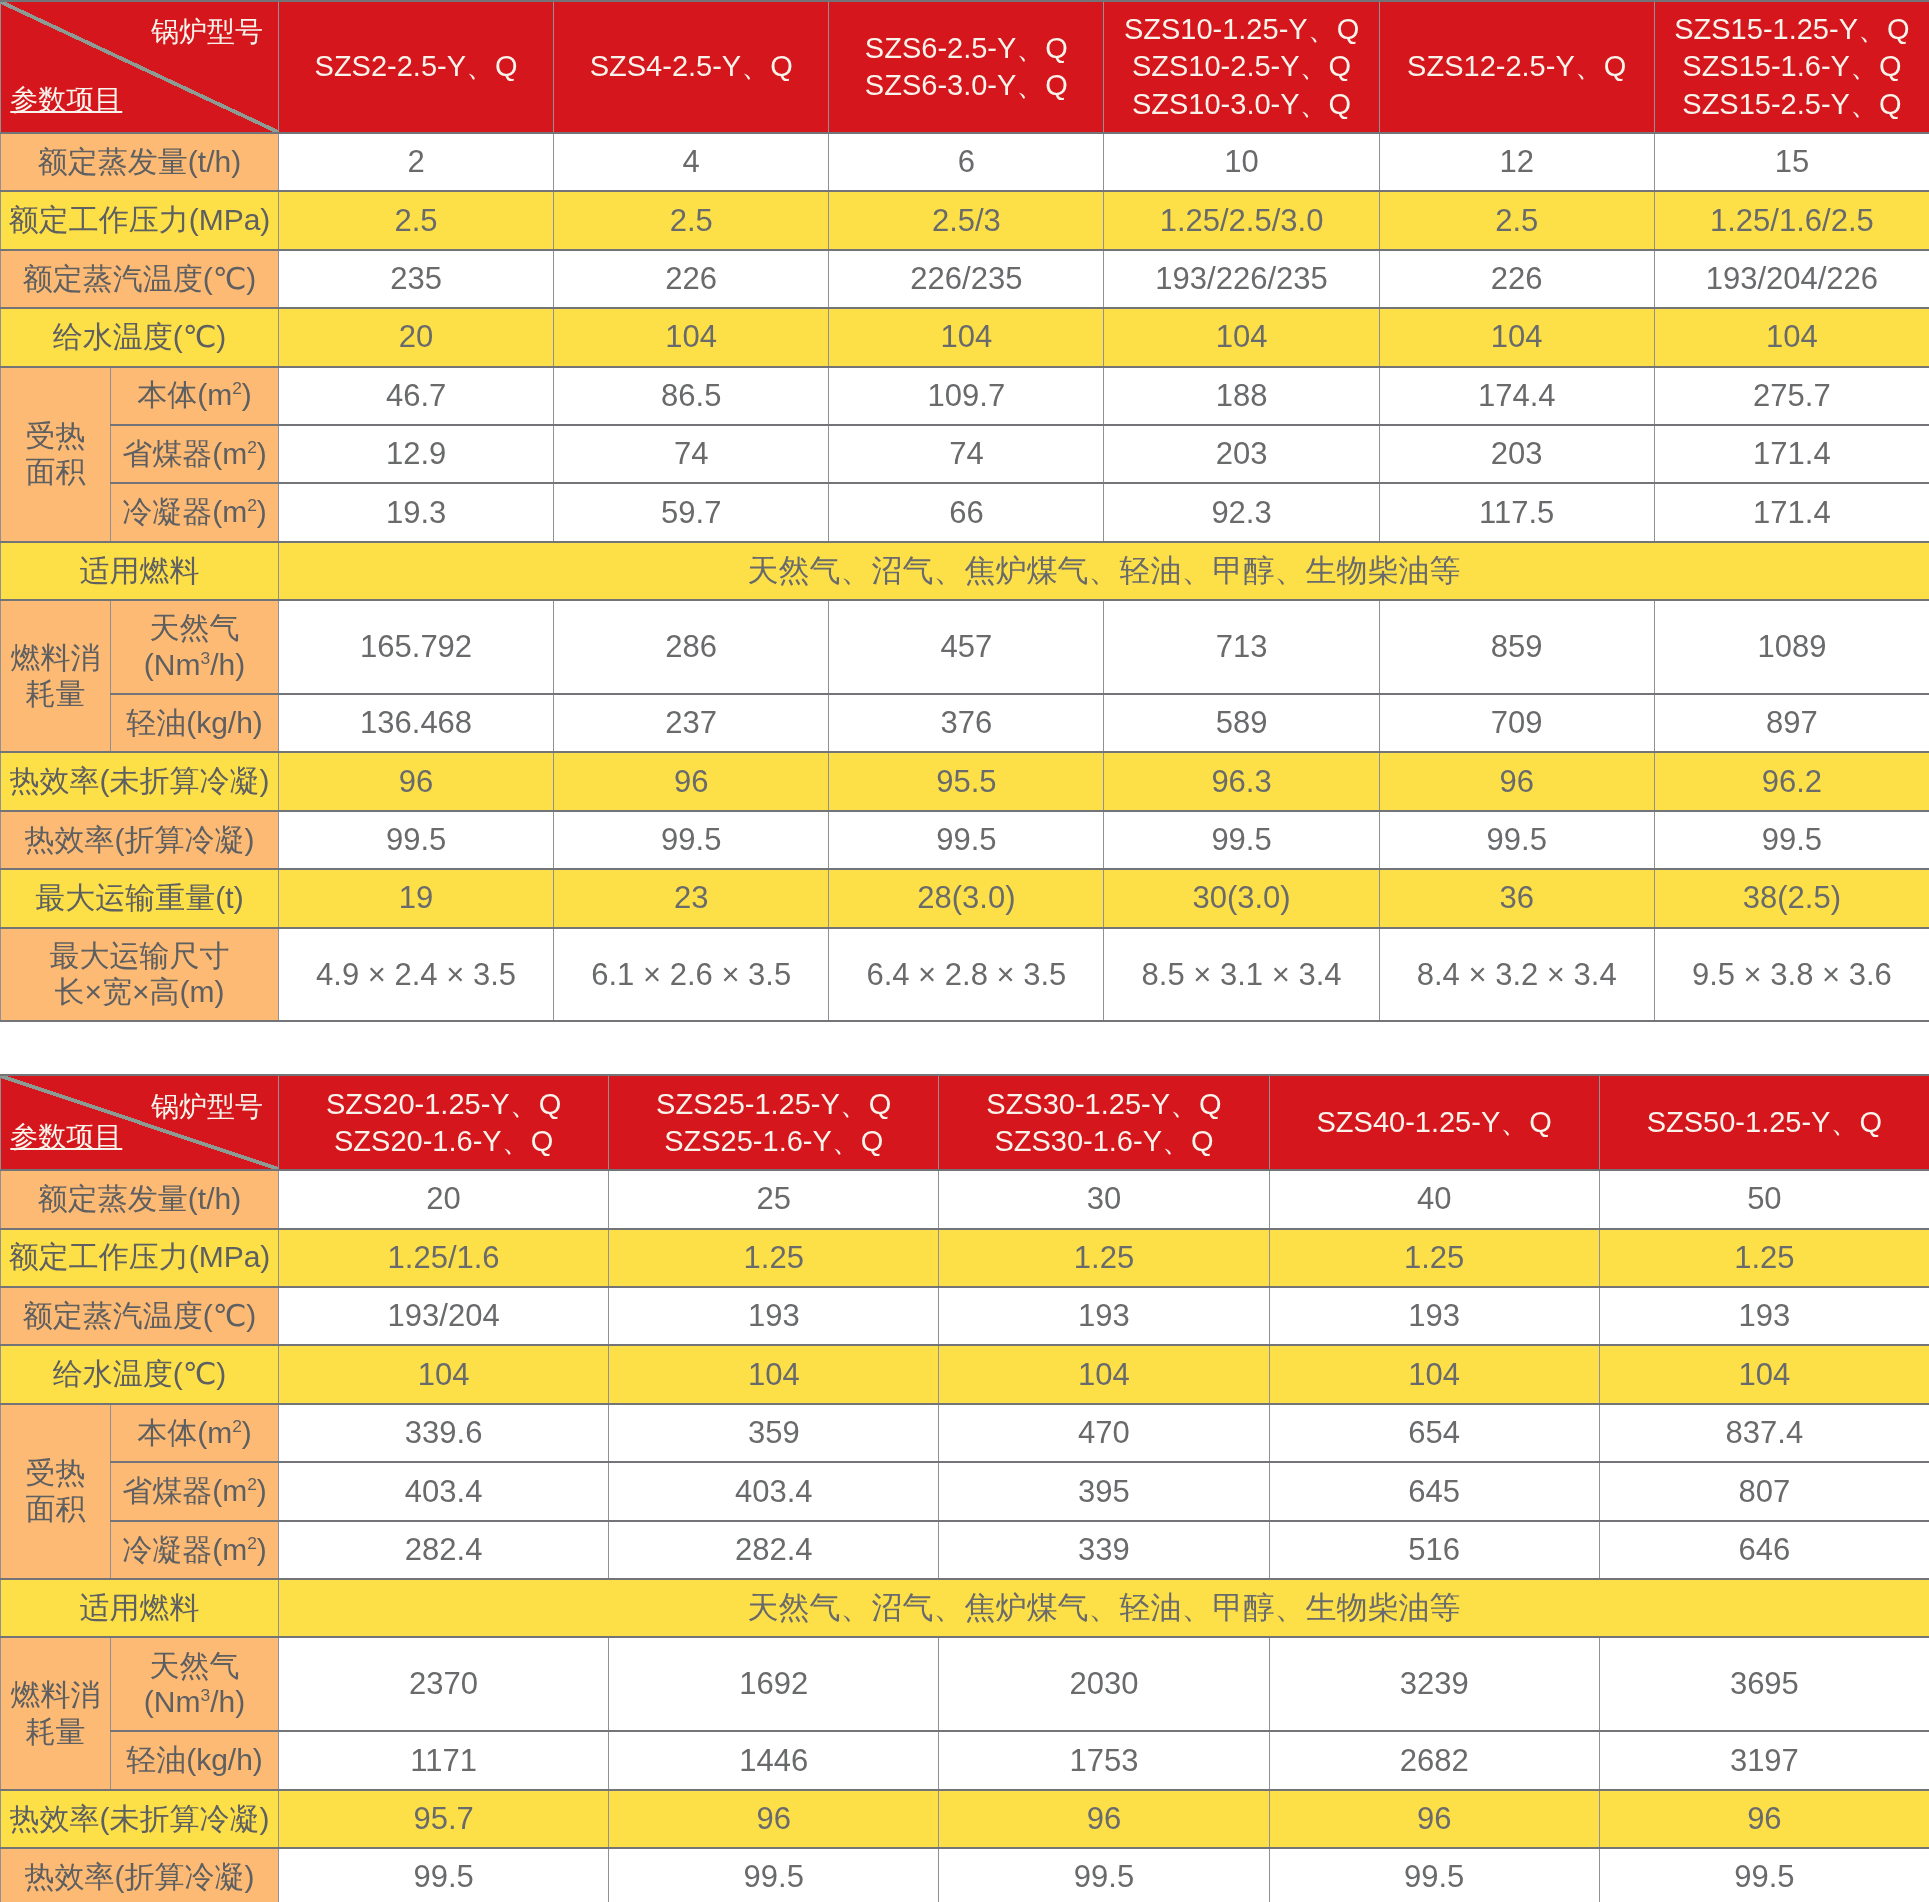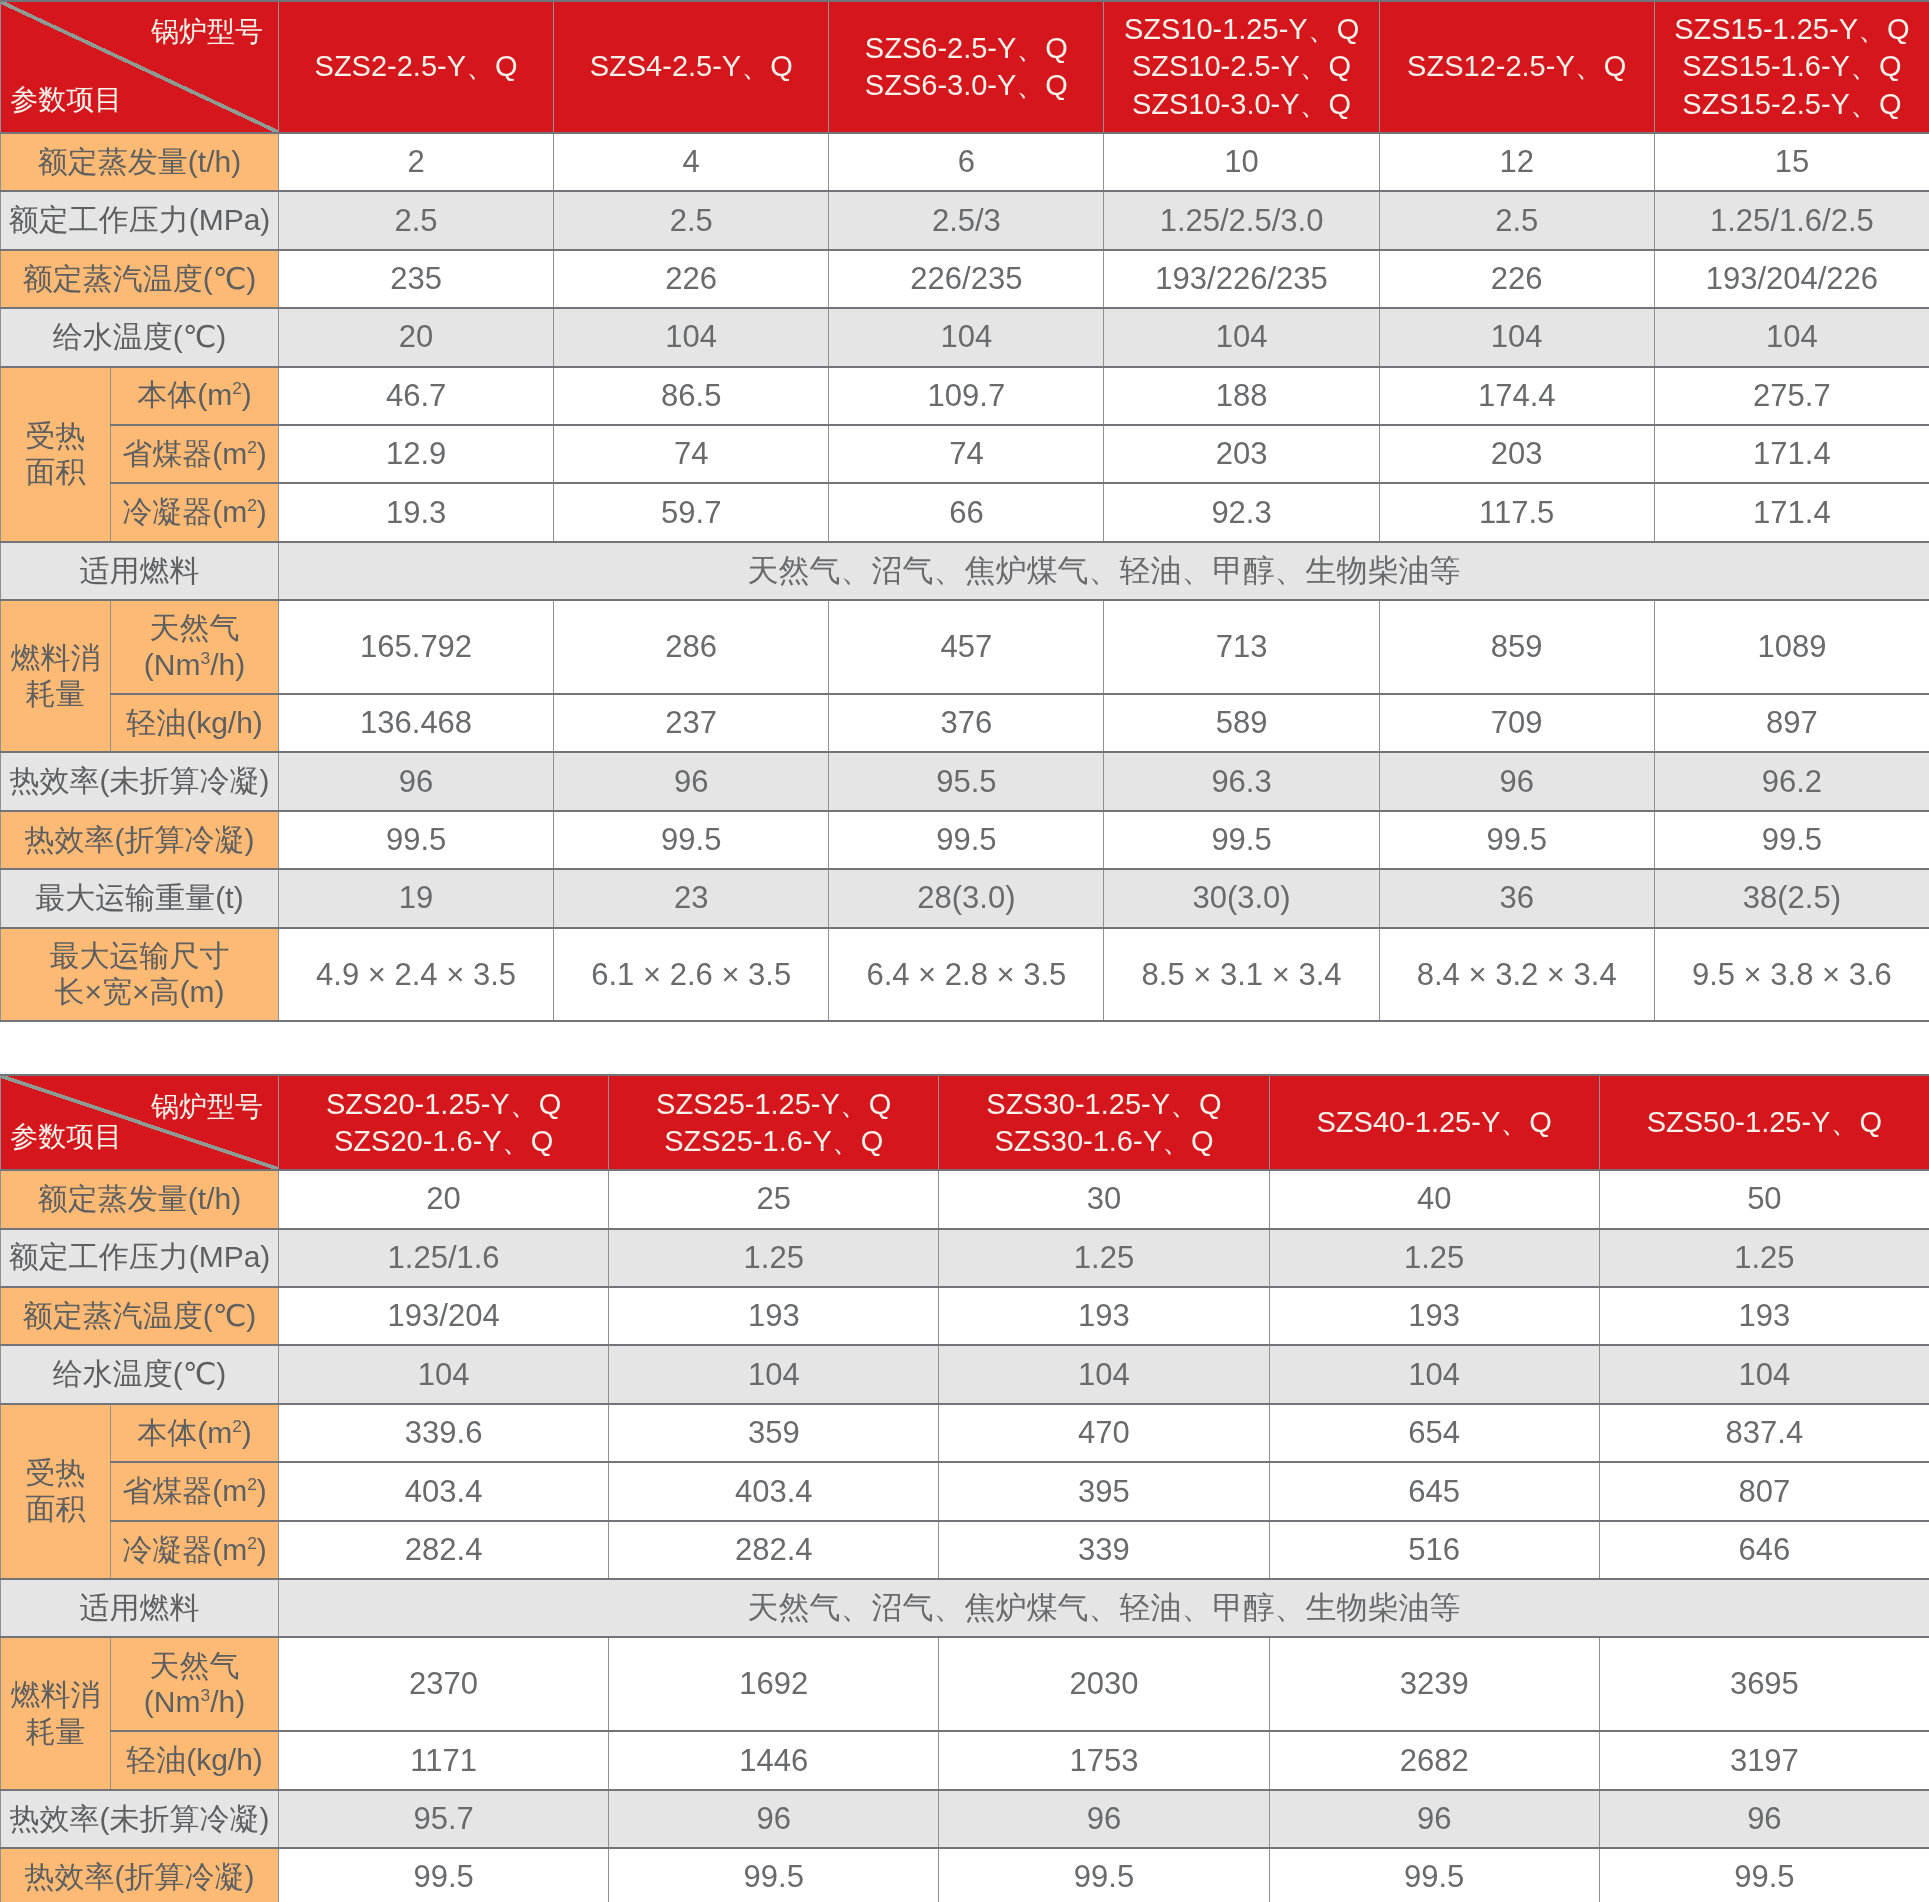--- a/index.html
+++ b/index.html
@@ -43,37 +43,37 @@
   .diag {
     position: absolute;
     top: 0; left: 0; right: 0; bottom: 0;
     background: linear-gradient(to bottom left,
       rgba(0,0,0,0) calc(50% - 1.9px),
       #8d9b95 calc(50% - 1.9px),
       #8d9b95 calc(50% + 1.9px),
       rgba(0,0,0,0) calc(50% + 1.9px));
   }
   .corner-tr { position: absolute; top: 11.2px; right: 15px; font-size: 28px; }
-  .corner-bl { position: absolute; left: 9.3px; bottom: 13px; font-size: 28px; }
+  .corner-bl { position: absolute; left: 9.3px; bottom: 13px; font-size: 28px; text-decoration: underline; }
 
   td.row-label, td.sub-label, td.group-label {
     font-size: 30px;
     padding: 9.3px 1.9px;
     line-height: 1.22;
     background: #fdba74;
   }
   td.val {
     font-size: 31px;
     padding: 9.3px 3.7px;
     line-height: 1.22;
     color: #696a6c;
     background: #ffffff;
   }
   .lbl-line { white-space: nowrap; }
-  tr.shaded td { background: #e5e5e5; }
+  tr.shaded td { background: #fde047; }
   sup { font-size: 58%; line-height: 0; }
 
   col.col-group { width: 110px; }
   col.col-sub   { width: 168px; }
 </style>
 </head>
 <body>
 
 <div class="page">
   <div>

